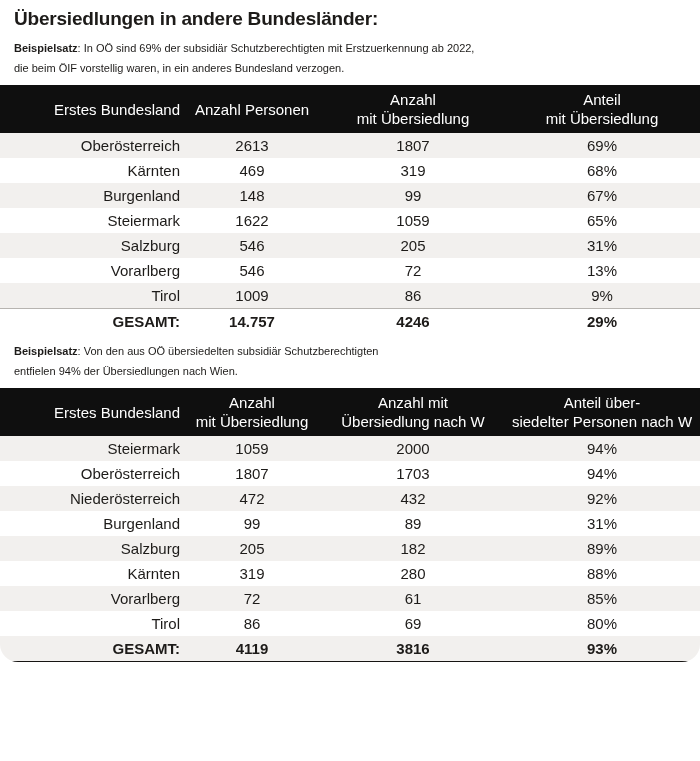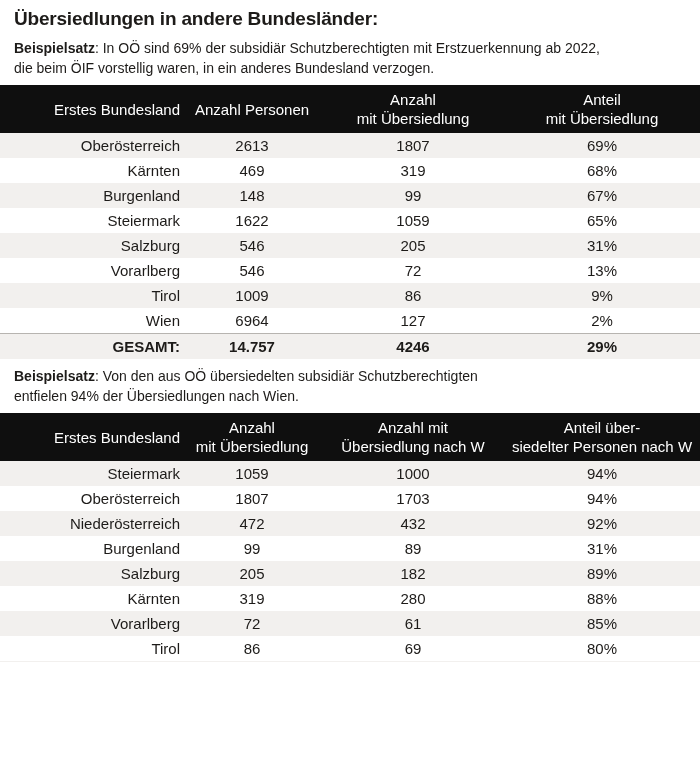--- a/index.html
+++ b/index.html
@@ -7,32 +7,33 @@
     font-family: "Liberation Sans", "DejaVu Sans", sans-serif;
     color: #1d1b19;
     -webkit-font-smoothing: antialiased;
   }
   .page {
     width: 700px;
     height: 662px;
     overflow: hidden;
     background: #ffffff;
     position: relative;
+    border-radius: 18px;
   }
   .section-title {
     font-size: 19px;
     font-weight: 700;
     letter-spacing: -0.2px;
     margin: 0;
     padding: 7px 14px 0 14px;
     line-height: 24px;
   }
   .section-title.second { padding-top: 20px; }
   .example {
-    font-size: 14px;
+    font-size: 11px;
     line-height: 20px;
     margin: 7px 14px 7px 14px;
     white-space: pre-line;
   }
   .example .label { font-weight: 700; }
   table.data-table {
     width: 100%;
     border-collapse: collapse;
     table-layout: fixed;
     font-size: 15px;
@@ -131,26 +132,20 @@
           <td>546</td>
           <td>72</td>
           <td>13%</td>
         </tr>
         <tr>
           <td class="left">Tirol</td>
           <td>1009</td>
           <td>86</td>
           <td>9%</td>
         </tr>
-        <tr>
-          <td class="left">Wien</td>
-          <td>6964</td>
-          <td>127</td>
-          <td>2%</td>
-        </tr>
         <tr class="total-row divider">
           <td class="left">GESAMT:</td>
           <td>14.757</td>
           <td>4246</td>
           <td>29%</td>
         </tr>
       </tbody>
     </table>
   </section>
 
@@ -173,21 +168,21 @@
           <th>Anzahl mit
 Übersiedlung nach W</th>
           <th>Anteil über-
 siedelter Personen nach W</th>
         </tr>
       </thead>
       <tbody>
         <tr>
           <td class="left">Steiermark</td>
           <td>1059</td>
-          <td>1000</td>
+          <td>2000</td>
           <td>94%</td>
         </tr>
         <tr>
           <td class="left">Oberösterreich</td>
           <td>1807</td>
           <td>1703</td>
           <td>94%</td>
         </tr>
         <tr>
           <td class="left">Niederösterreich</td>

